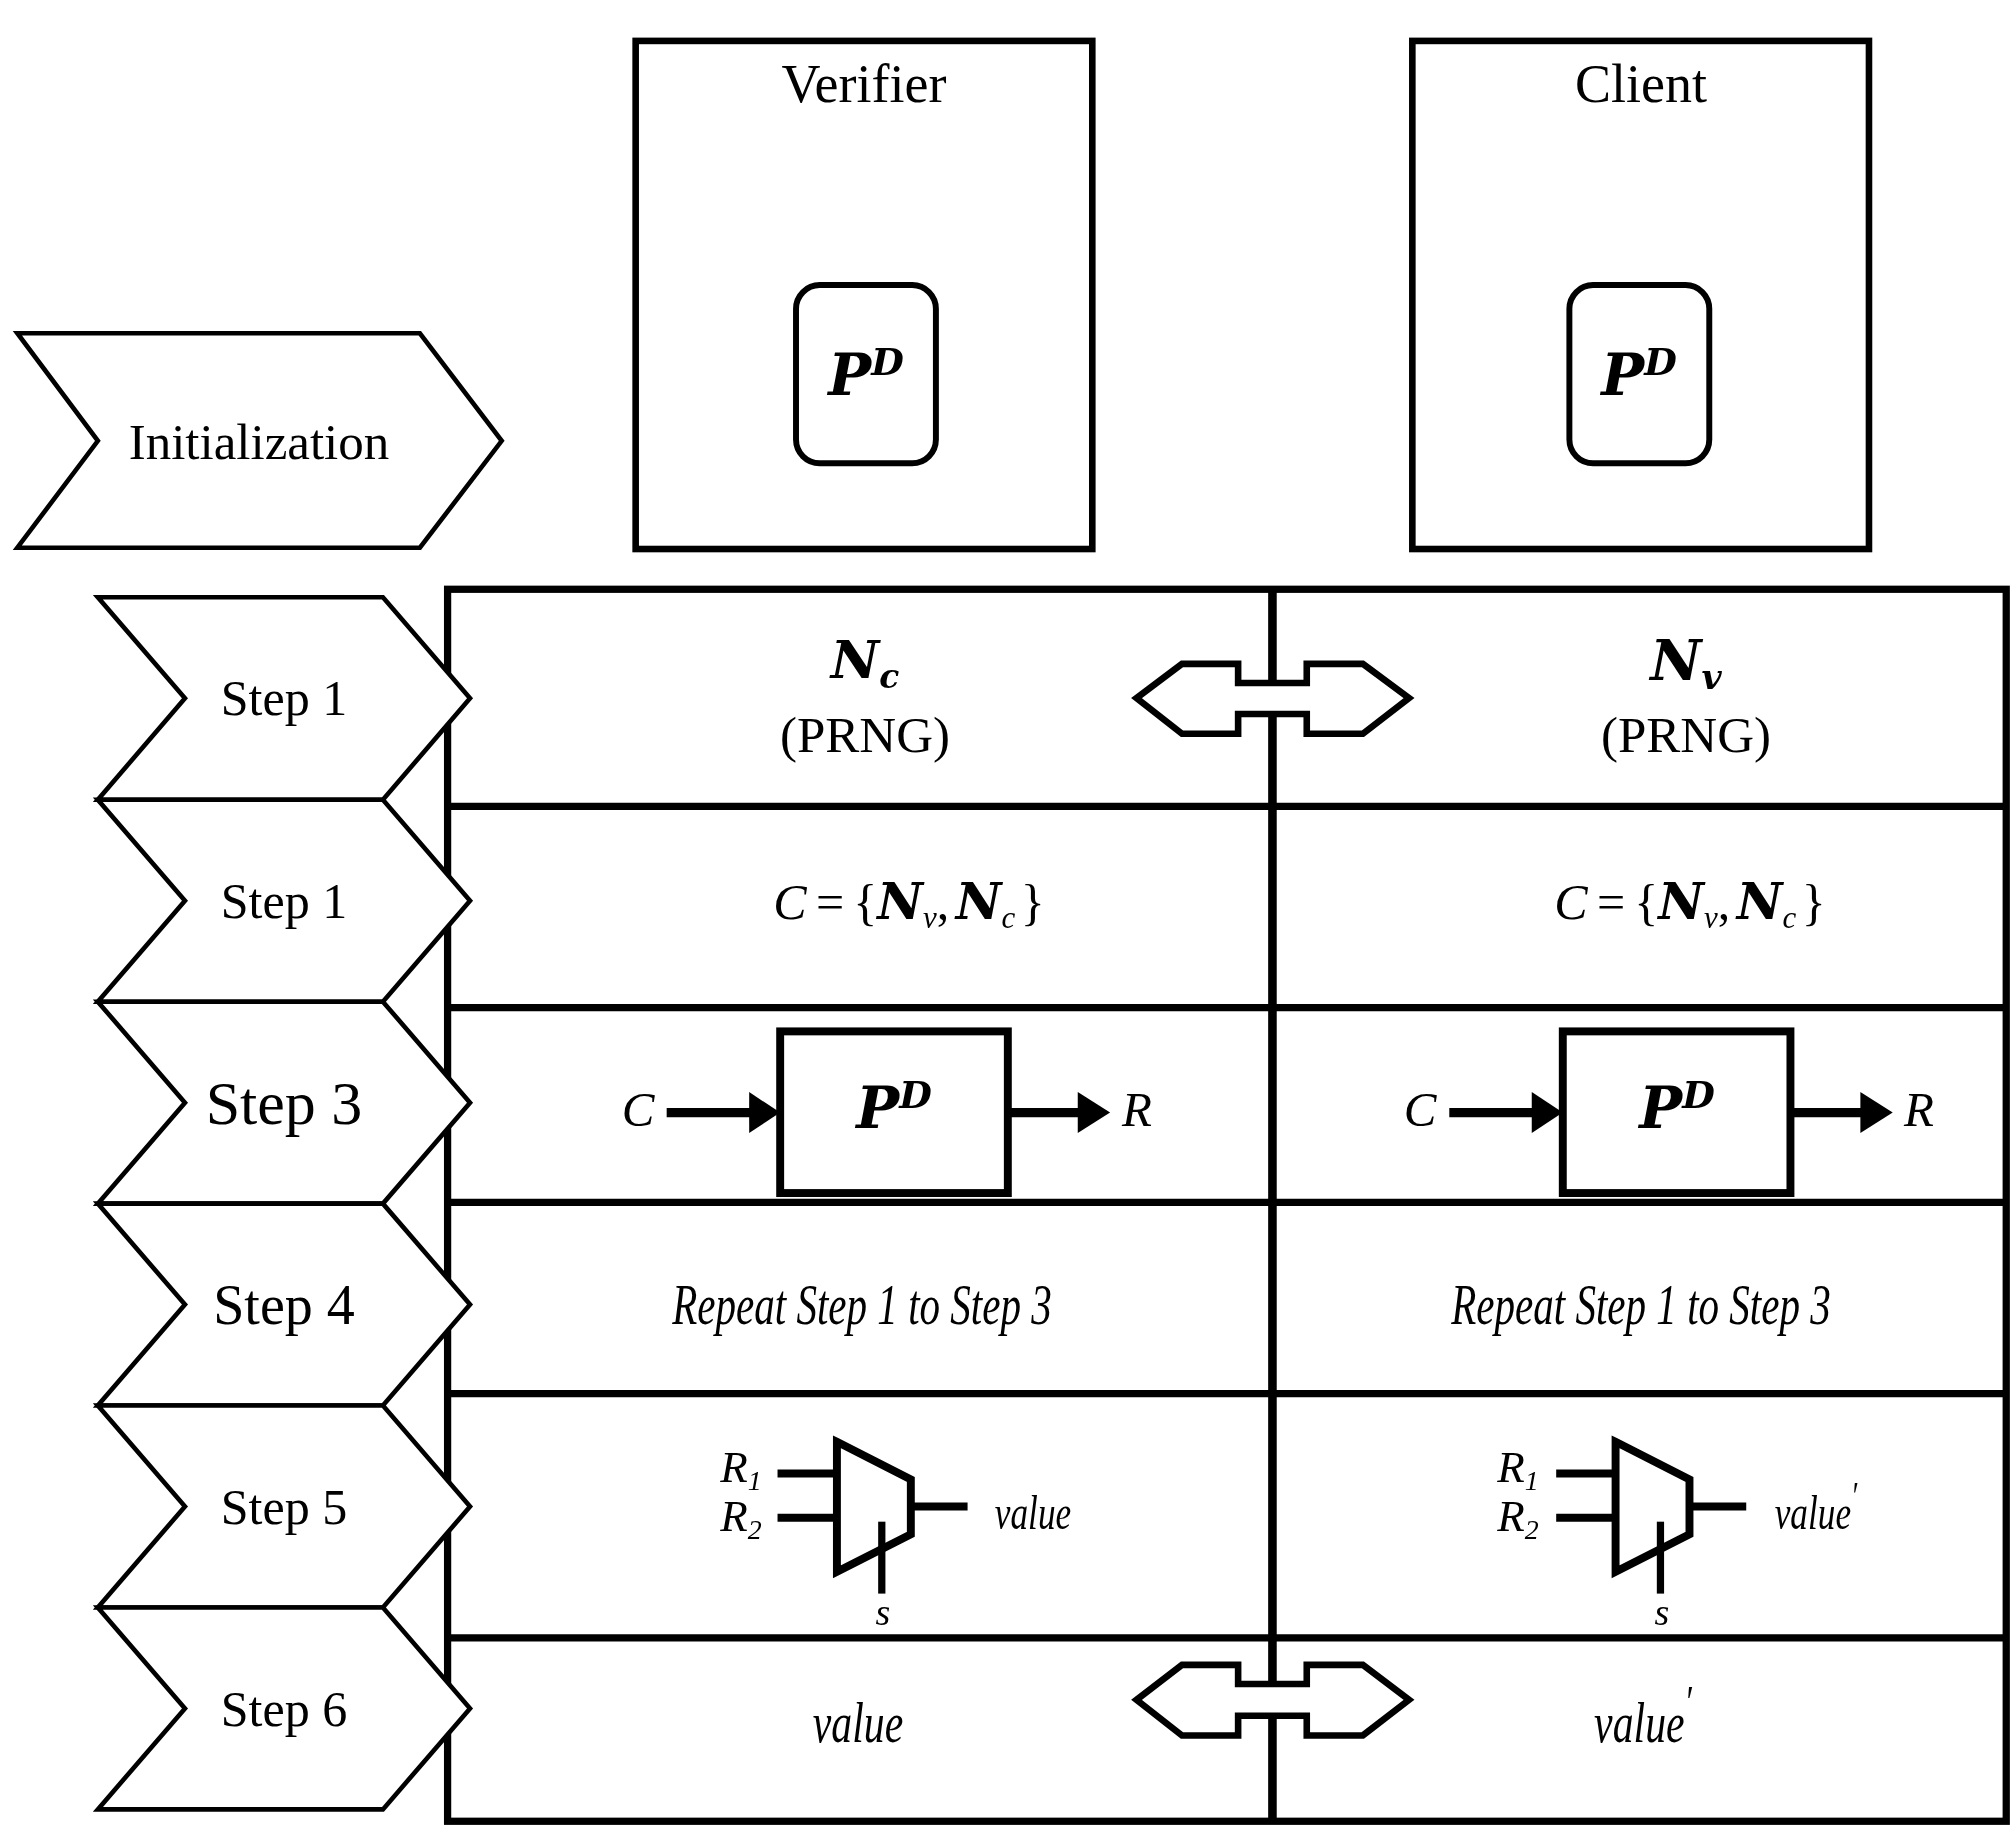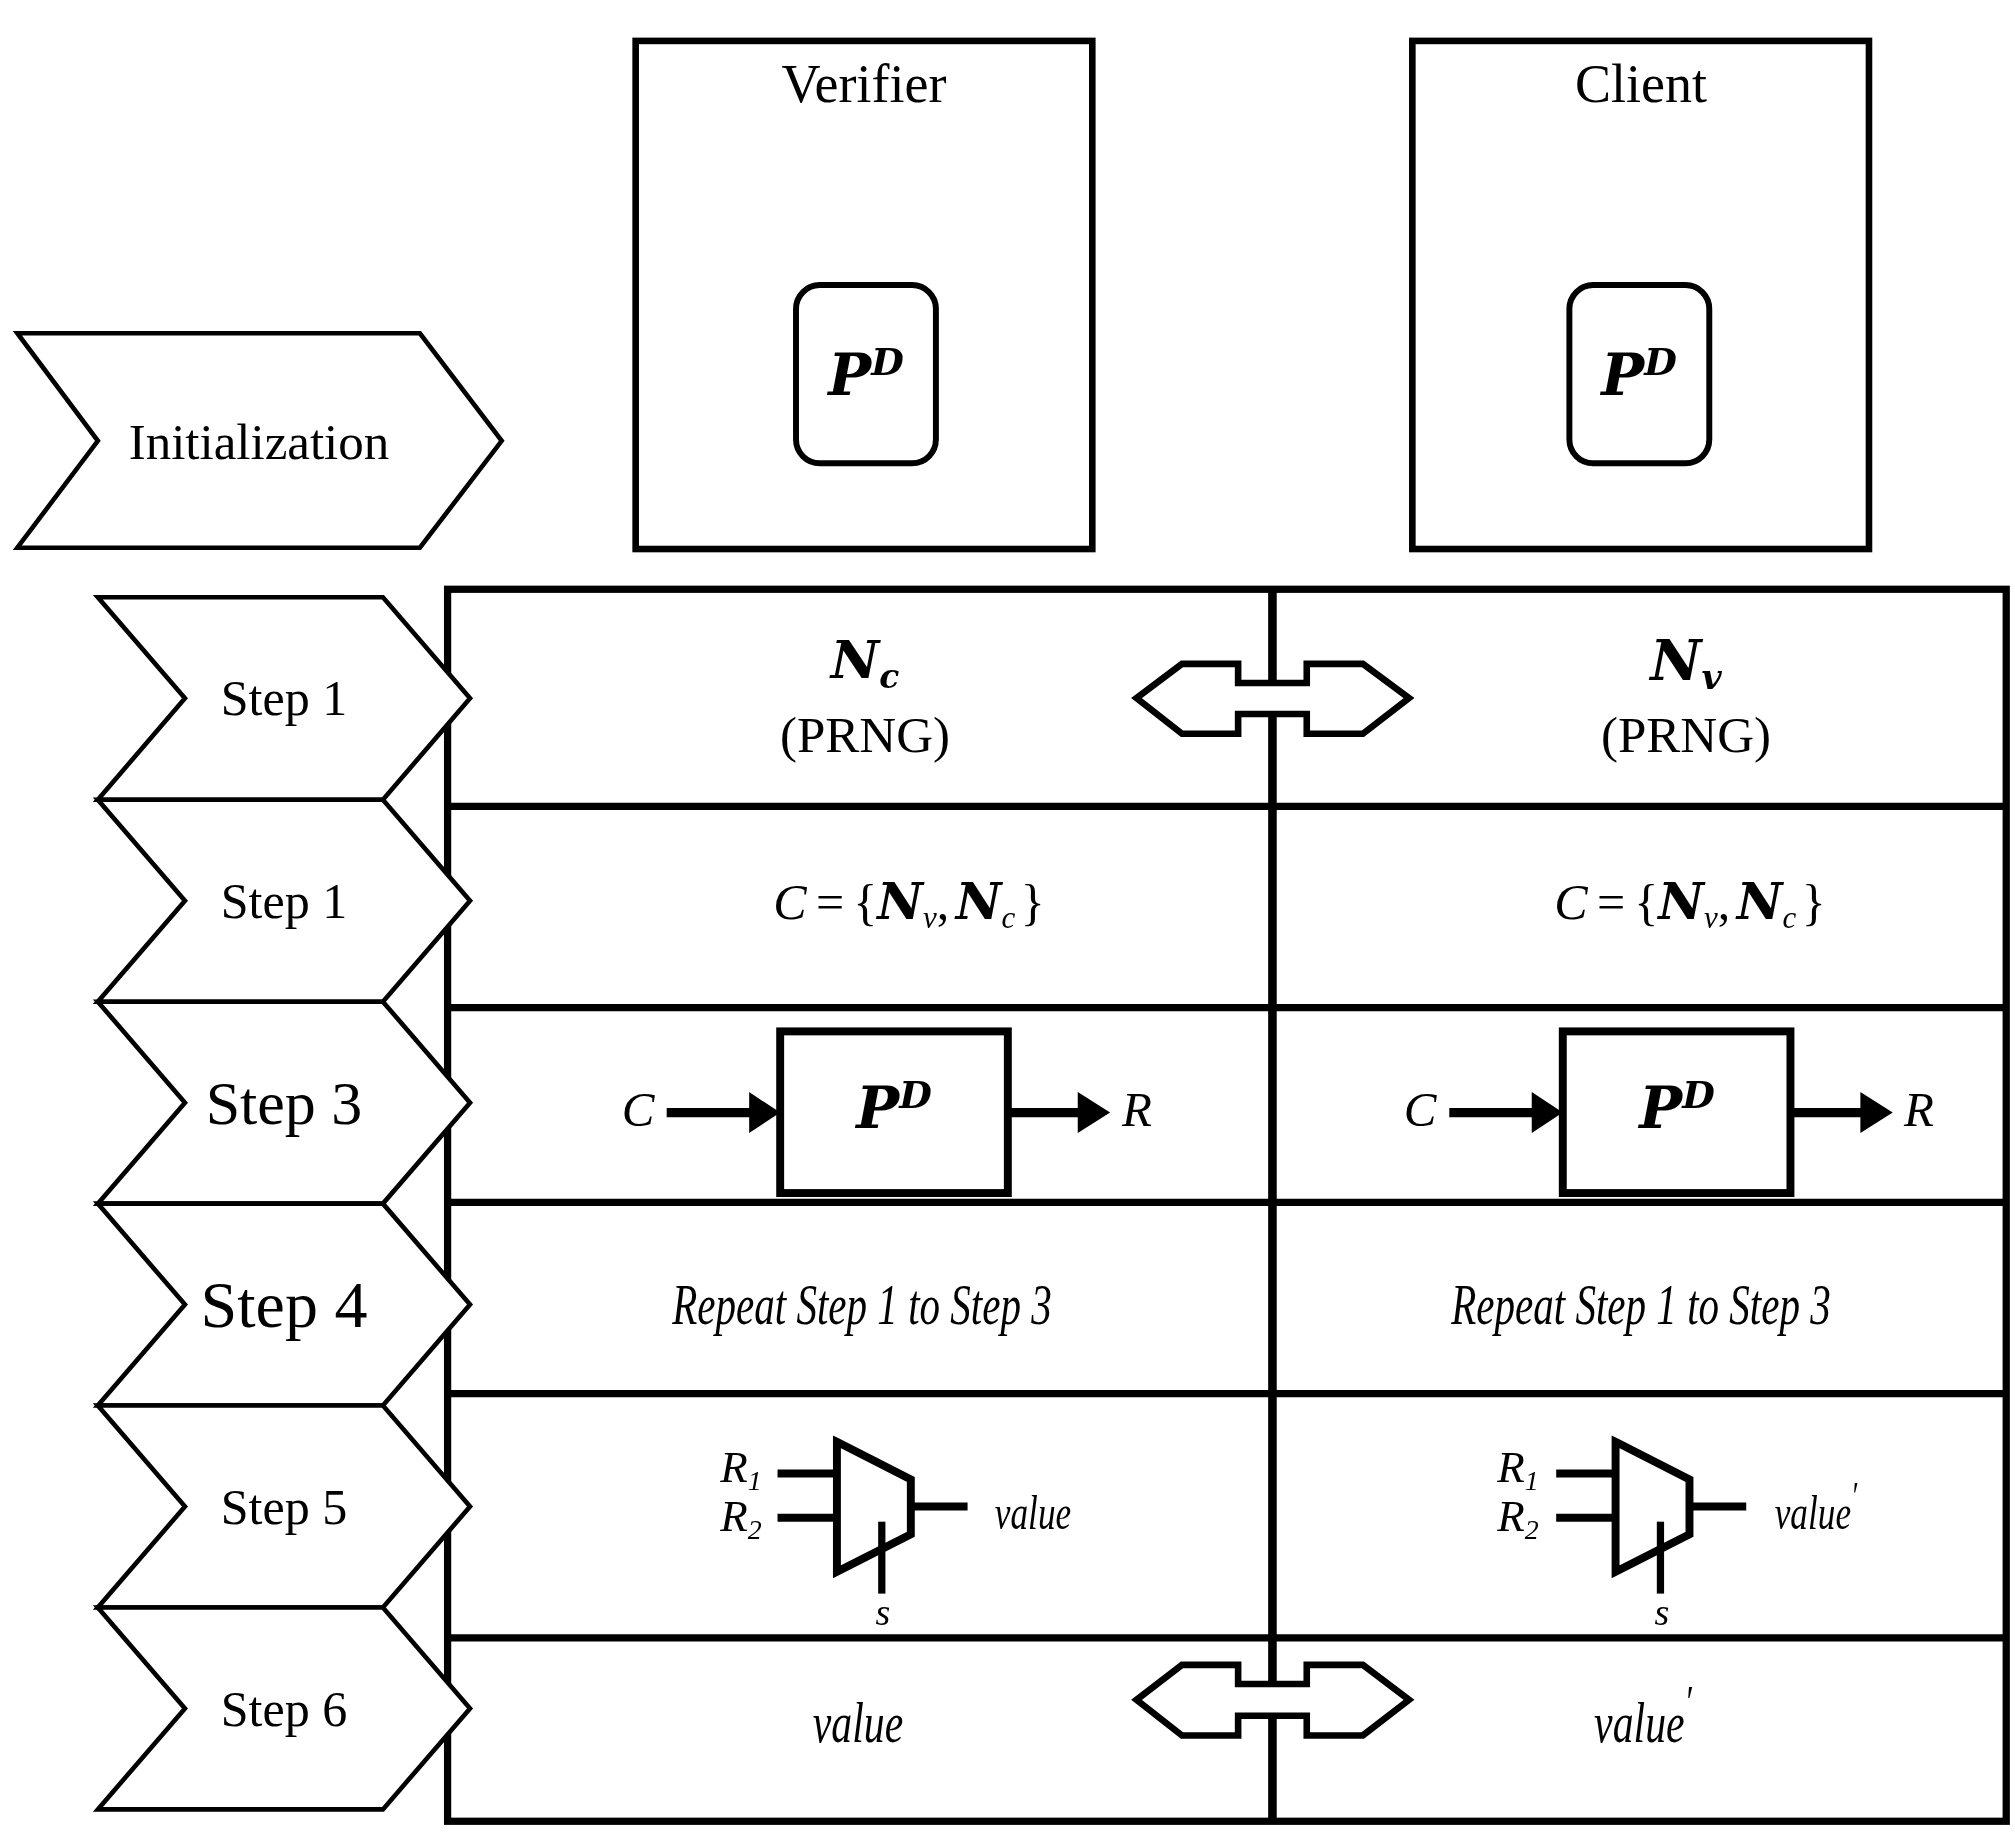--- a/index.html
+++ b/index.html
@@ -131,21 +131,21 @@
   <span>P</span><span class="sup">D</span>
 </div>
 
 <div class="lbl ctr script" style="left:1639px; top:374px; font-size:57px;">
   <span>P</span><span class="sup">D</span>
 </div>
 
 <div class="lbl ctr" style="left:284px; top:698px; font-size:50px;">Step 1</div>
 <div class="lbl ctr" style="left:284px; top:901px; font-size:50px;">Step 1</div>
 <div class="lbl ctr" style="left:284px; top:1103px; font-size:62px;">Step 3</div>
-<div class="lbl ctr" style="left:284px; top:1305px; font-size:66px;">Step 4</div>
+<div class="lbl ctr" style="left:284px; top:1305px; font-size:56px;">Step 4</div>
 <div class="lbl ctr" style="left:284px; top:1507px; font-size:50px;">Step 5</div>
 <div class="lbl ctr" style="left:284px; top:1709px; font-size:50px;">Step 6</div>
 
 <div class="lbl ctr script" style="left:865px; top:662px; font-size:53px;">
   <span>N</span><span class="sub">c</span>
 </div>
 <div class="lbl ctr" style="left:865px; top:735px; font-size:51px;">(PRNG)</div>
 
 <div class="lbl ctr script" style="left:1686px; top:662px; font-size:56px;">
   <span>N</span><span class="sub">v</span>

